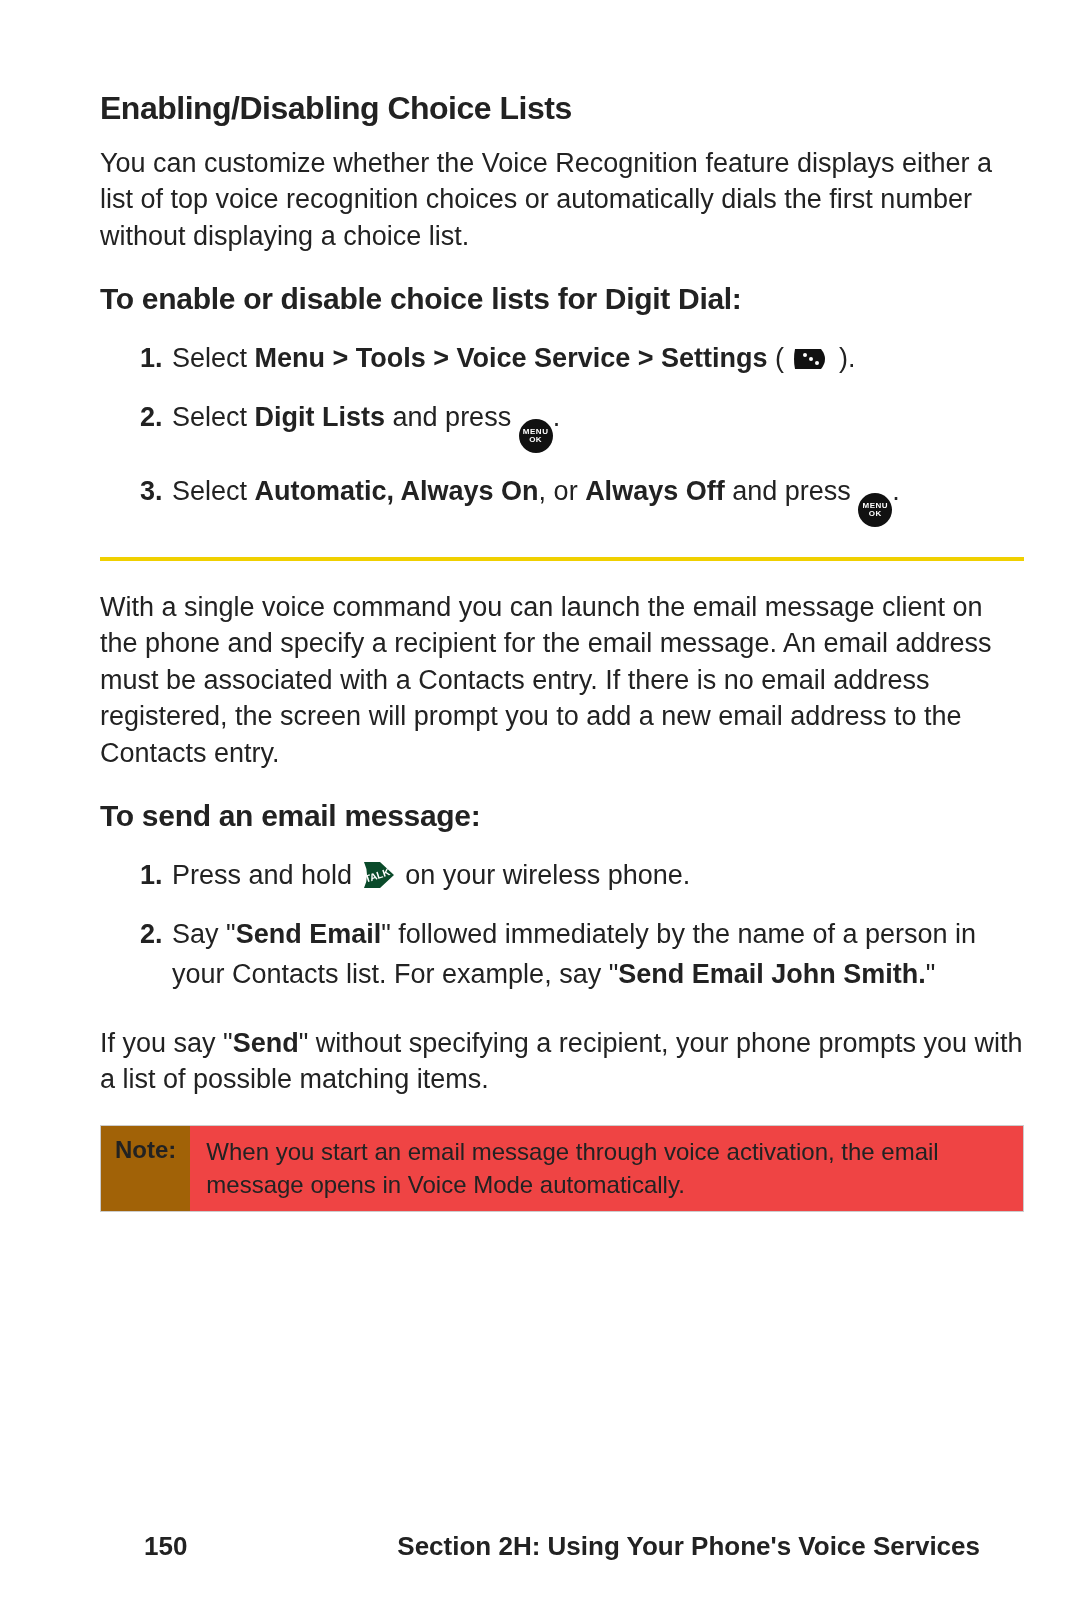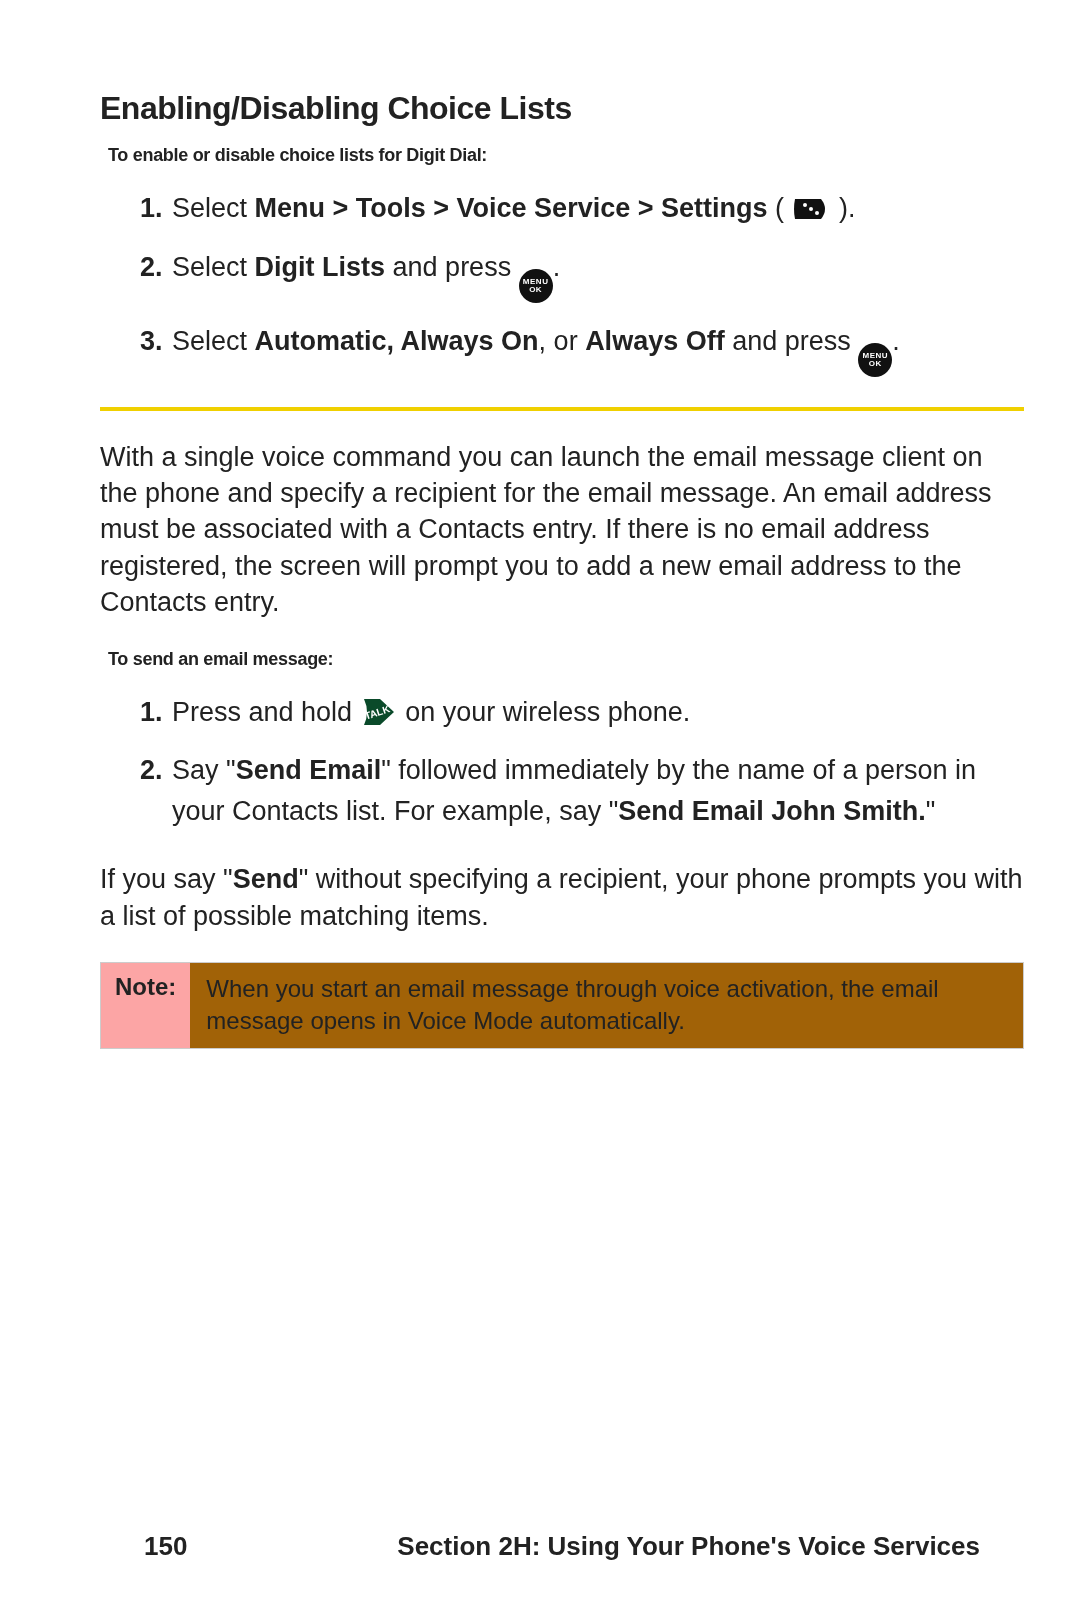--- a/index.html
+++ b/index.html
@@ -23,23 +23,23 @@
     font-weight: 700;
     margin: 0 0 18px 0;
     letter-spacing: -0.5px;
   }
   p.body {
     font-size: 27px;
     line-height: 1.35;
     margin: 0 0 28px 0;
   }
   p.lead {
-    font-size: 18px;
-    font-weight: 700;
-    margin: 0 0 22px 8px;
+    font-size: 30px;
+    font-weight: 700;
+    margin: 0 0 22px 0;
     letter-spacing: -0.3px;
   }
   ol.steps {
     list-style: none;
     padding: 0 0 0 40px;
     margin: 0 0 30px 0;
   }
   ol.steps li {
     font-size: 27px;
     line-height: 1.5;
@@ -64,30 +64,30 @@
     border: none;
     border-top: 4px solid #f0d000;
     margin: 0 0 28px 0;
   }
   .note-row {
     display: flex;
     margin: 24px 0 0 0;
     border: 1px solid #ccc;
   }
   .note-label {
-    background: #fca5a5;
+    background: #a16207;
     font-weight: 700;
     font-size: 24px;
     padding: 10px 14px;
     flex: 0 0 auto;
     display: flex;
     align-items: flex-start;
   }
   .note-text {
-    background: #a16207;
+    background: #ef4444;
     font-size: 24px;
     padding: 10px 16px;
     line-height: 1.35;
     flex: 1;
   }
   .footer {
     position: absolute;
     bottom: 58px;
     left: 100px;
     right: 100px;
@@ -132,20 +132,21 @@
   }
   .icon-talk svg { width:100%; height:100%; }
 </style>
 </head>
 <body>
 
 <div class="page">
 
   <h2 class="sub">Enabling/Disabling Choice Lists</h2>
 
+  <p class="body">You can customize whether the Voice Recognition feature displays either a list of top voice recognition choices or automatically dials the first number without displaying a choice list.</p>
 
   <p class="lead">To enable or disable choice lists for Digit Dial:</p>
 
   <ol class="steps">
     <li>
       <span class="num">1.</span>
       <span>Select </span><span class="b">Menu &gt; Tools &gt; Voice Service &gt; Settings</span><span> ( </span><span class="icon-settings"><svg viewBox="0 0 40 28">
             <path d="M4 4 Q2 14 4 24 L30 24 Q38 14 30 4 Z" fill="#111"></path>
             <circle cx="14" cy="10" r="2" fill="#fff"></circle>
             <circle cx="20" cy="14" r="2" fill="#fff"></circle>

